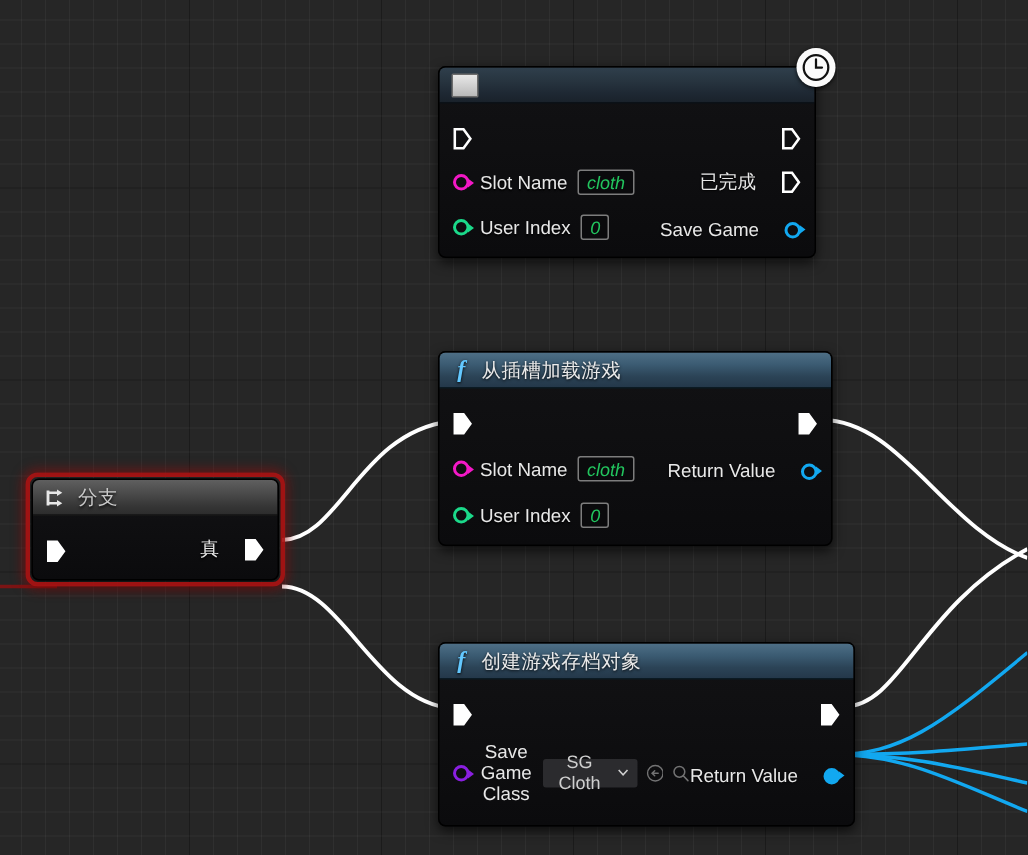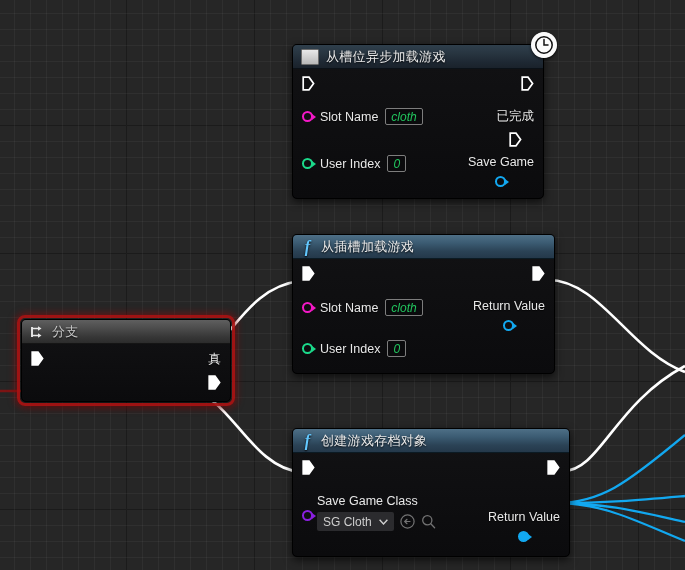--- a/index.html
+++ b/index.html
@@ -85,27 +85,27 @@
     background: linear-gradient(to bottom, #e8e8e8, #b9b9b9);
     border: 1px solid #6c6c6c;
     border-radius: 1px;
   }
   .ico-branch { width: 15px; height: 14px; display:block; }
 
   .body { padding: 7px 0 11px 0; position: relative; }
 
   .row {
     display: flex;
-    align-items: flex-start;
+    align-items: flex-end;
     position: relative;
     min-height: 22px;
   }
   .row.exec-row { min-height: 24px; }
   .left-side { display: flex; align-items: center; gap: 7px; padding-left: 9px; }
-  .right-side { display: flex; align-items: center; gap: 7px; margin-left: auto; padding-right: 9px; flex-direction: column; }
+  .right-side { display: flex; align-items: center; gap: 17px; margin-left: auto; padding-right: 9px; }
   .pin-label {
     color: #e8e8e8;
     font-size: 12.5px;
     white-space: nowrap;
     text-shadow: 0 1px 1px rgba(0,0,0,0.8);
   }
 
   
   .pin {
     width: 11px; height: 11px;
@@ -145,21 +145,21 @@
     color: #22c55e;
     font-size: 12px;
     display: flex;
     align-items: center;
     justify-content: center;
     box-sizing: border-box;
     font-style: italic;
   }
 
   
-  .class-block { display: flex; flex-direction: column; gap: 4px; padding-left: 4px; }
+  .class-block { display: flex; flex-direction: row; gap: 4px; padding-left: 4px; text-align: center; }
   .class-label { color: #e8e8e8; font-size: 12.5px; }
   .class-ctrls { display: flex; align-items: center; gap: 6px; }
   .combo {
     background: #2b2b2e;
     border-radius: 2px;
     height: 19px;
     padding: 0 6px;
     display: flex;
     align-items: center;
     gap: 7px;
@@ -217,21 +217,20 @@
     <path d="M556,503 C600,503 625,485 685,435" stroke="#12a8f0" stroke-width="2.3" fill="none"></path>
     <path d="M556,503 C608,503 640,500 685,496" stroke="#12a8f0" stroke-width="2.3" fill="none"></path>
     <path d="M556,503 C606,503 640,512 685,522" stroke="#12a8f0" stroke-width="2.3" fill="none"></path>
     <path d="M556,503 C604,503 638,522 685,541" stroke="#12a8f0" stroke-width="2.3" fill="none"></path>
   </svg>
 
   <div class="node" style="left:292px; top:44px; width:252px;">
     <div class="node-inner">
       <div class="title title-async">
         <span class="ico-square"></span>
-        <span class="title-text">从槽位异步加载游戏</span>
       </div>
       <div class="body">
 
         <div class="row exec-row">
           <div class="left-side">
             <span class="exec">
               <svg width="13" height="15" viewBox="0 0 13 15">
                   <path d="M1.2,1.2 L7,1.2 L11.6,7.5 L7,13.8 L1.2,13.8 Z" fill="none" stroke="#ffffff" stroke-width="1.7"></path>
                 </svg>
             </span>
@@ -386,21 +385,21 @@
           <div class="right-side" style="padding-top:16px;">
             <span class="pin-label">Return Value</span>
             <span class="pin fill arrow-r" style="color:#12a8f0;"></span>
           </div>
         </div>
 
       </div>
     </div>
   </div>
 
-  <div class="node" style="left:21px; top:319px; width:210px;">
+  <div class="node" style="left:21px; top:319px; width:165px;">
     <div class="sel-halo"></div>
     <div class="node-inner">
       <div class="title title-flow">
         <svg class="ico-branch" viewBox="0 0 15 14">
           <path d="M2,2 L2,12" stroke="#e8e8e8" stroke-width="1.9"></path>
           <path d="M2,3.5 L9,3.5 M2,10.5 L9,10.5" stroke="#e8e8e8" stroke-width="1.7"></path>
           <path d="M8,1.3 L11.5,3.5 L8,5.7 Z" fill="#e8e8e8"></path>
           <path d="M8,8.3 L11.5,10.5 L8,12.7 Z" fill="#e8e8e8"></path>
         </svg>
         <span class="title-text dim">分支</span>

